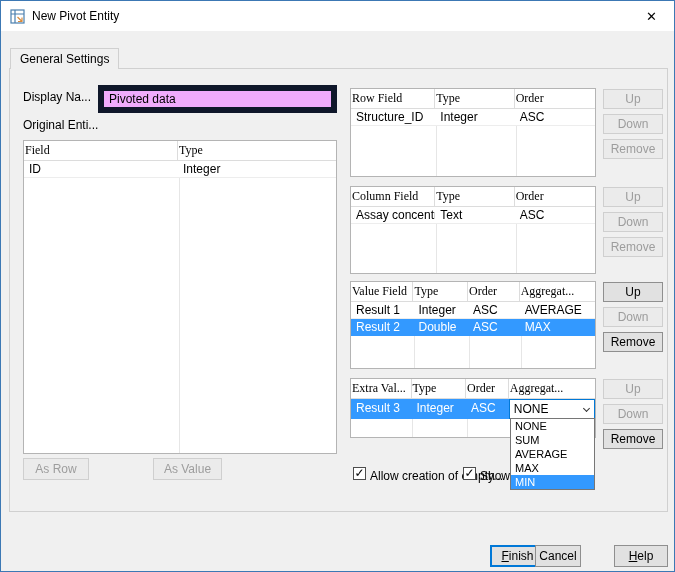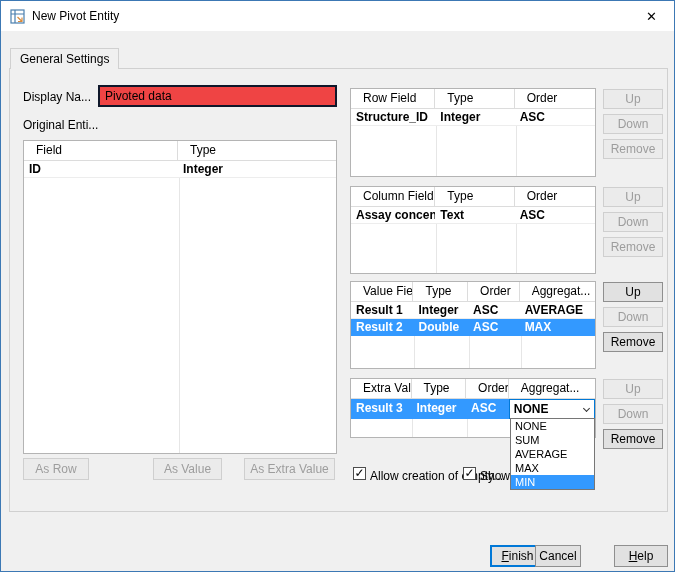--- a/index.html
+++ b/index.html
@@ -14,34 +14,34 @@
   .close { position:absolute; right:0; top:0; width:45px; height:30px; display:flex;
            align-items:center; justify-content:center; font-size:13px; cursor:pointer; }
 
   .tab { position:absolute; left:9px; top:47px; height:21px; padding:0 9px;
          background:#f0f0f0; border:1px solid #d0d0d0; border-bottom:none; z-index:2;
          display:flex; align-items:center; }
   .panel { position:absolute; left:8px; top:67px; width:659px; height:444px;
            border:1px solid #d0d0d0; background:#f0f0f0; }
 
   .lbl { position:absolute; white-space:nowrap;text-align:center; }
-  .textbox, .combo { position:absolute; height:22px; background:#ef4444;
-         border:2px solid #0f172a; display:flex; align-items:center; padding:8px 5px; }
+  .textbox, .combo { position:absolute; height:22px; background:#f0abfc;
+         border:6px solid #0f172a; display:flex; align-items:center; padding:8px 5px; }
   .chev { position:absolute; right:8px; top:7px; width:6px; height:6px;
           border-right:1px solid #333; border-bottom:1px solid #333; transform:rotate(45deg); }
 
   .tbl { position:absolute; background:#fff; border:1px solid #b4b4b4; overflow:hidden; }
   .vline { position:absolute; top:0; bottom:0; width:1px; background:#e6e6e6; }
   .hdr { position:relative; display:flex; height:20px; background:#fff; border-bottom:1px solid #dcdcdc; }
-  .hc { padding-left:12px; line-height:19px; border-right:1px solid #dcdcdc;
-        overflow:hidden; white-space:nowrap; }
+  .hc { padding-left:1px; line-height:19px; border-right:1px solid #dcdcdc;
+        overflow:hidden; white-space:nowrap;font-family:Liberation Serif, serif; }
   .hc:last-child { border-right:none; }
   .trow { position:relative; display:flex; height:17px; border-bottom:1px solid #ededed; background:#fff; }
   .trow.xrow { height:20px; }
-  .tc { padding-left:5px; line-height:16px; overflow:hidden; white-space:nowrap;font-weight:bold; }
+  .tc { padding-left:5px; line-height:16px; overflow:hidden; white-space:nowrap; }
   .xrow .tc { line-height:19px; }
   .trow.sel { background:var(--selection-blue,#3399ff); color:#fff; border-bottom-color:transparent; }
 
   .btn { position:absolute; display:flex; align-items:center; justify-content:center;
          background:#e1e1e1; border:1px solid #8f8f8f; cursor:pointer; }
   .btn.disabled { background:#ebebeb; border-color:#cfcfcf; color:#9d9d9d; cursor:default; }
   .sbtn { width:60px; height:20px;text-align:center; }
   .abtn { height:22px; }
   .fbtn { height:22px; }
   .fbtn.focus { border:1px solid var(--focus-blue,#0078d7);
@@ -97,21 +97,20 @@
       <div class="hc" style="width:159px">Type</div>
     </div>
     <div class="trow">
       <div class="tc" style="width:155px">ID</div>
       <div class="tc" style="width:159px">Integer</div>
     </div>
   </div>
 
   <div class="btn abtn disabled" style="left:22px;top:457px;width:66px" aria-disabled="true">As Row</div>
   <div class="btn abtn disabled" style="left:152px;top:457px;width:69px" aria-disabled="true">As Value</div>
-  <div class="btn abtn disabled" style="left:243px;top:457px;width:91px" aria-disabled="true">As Extra Value</div>
 
   <div class="tbl" style="left:349px;top:87px;width:246px;height:89px">
     <div class="vline" style="left:85px"></div>
     <div class="vline" style="left:165px"></div>
     <div class="hdr">
       <div class="hc" style="width:85px">Row Field</div>
       <div class="hc" style="width:80px">Type</div>
       <div class="hc" style="width:81px">Order</div>
     </div>
     <div class="trow">

